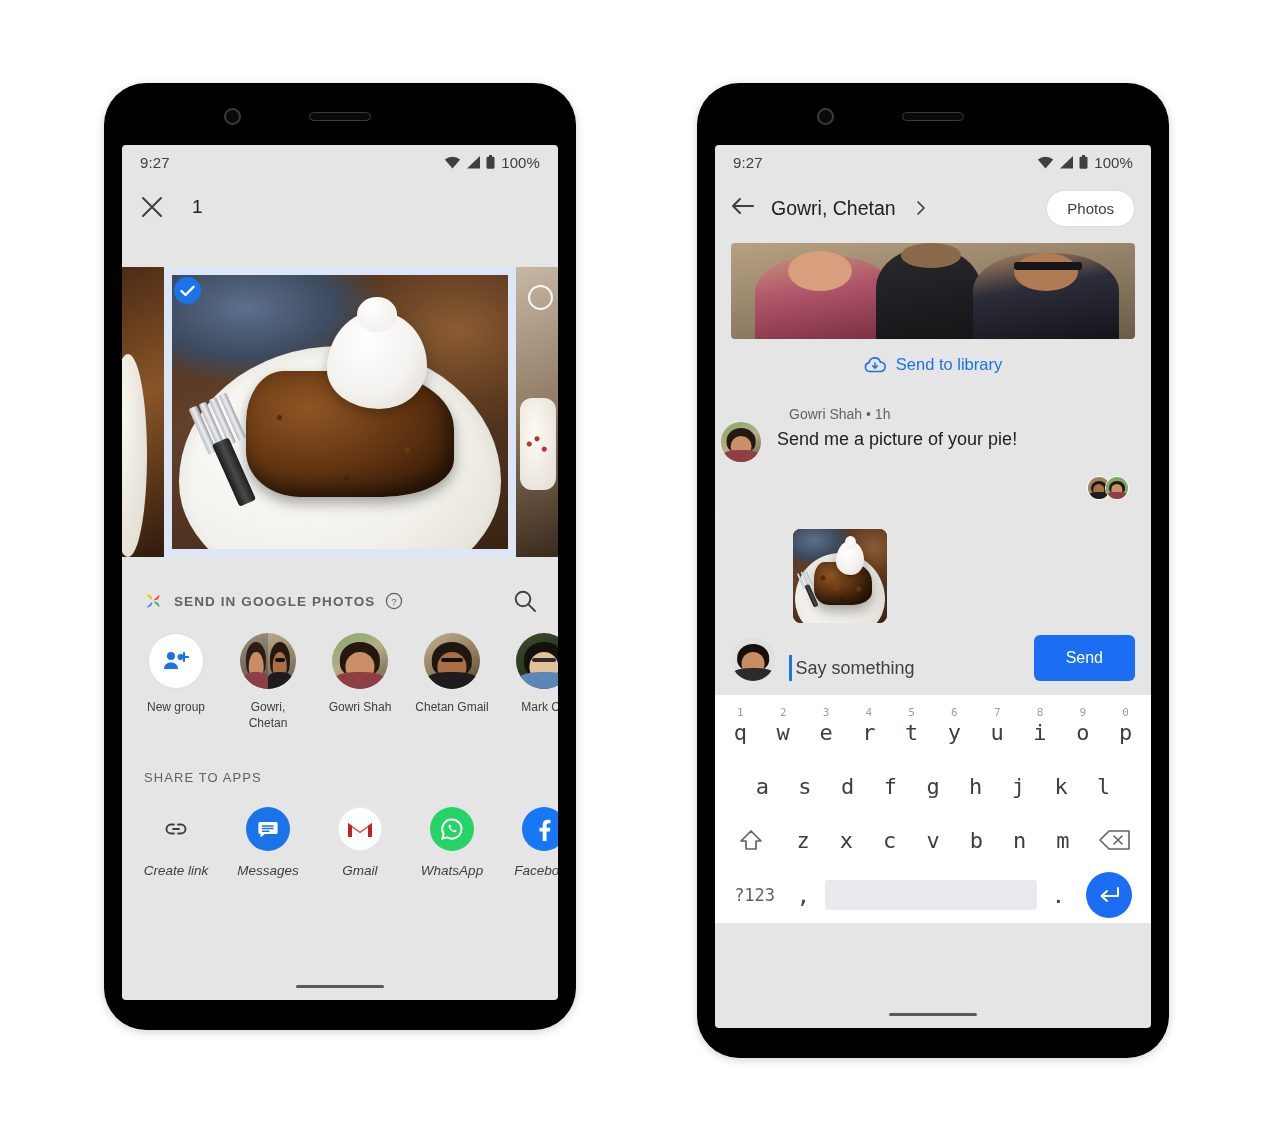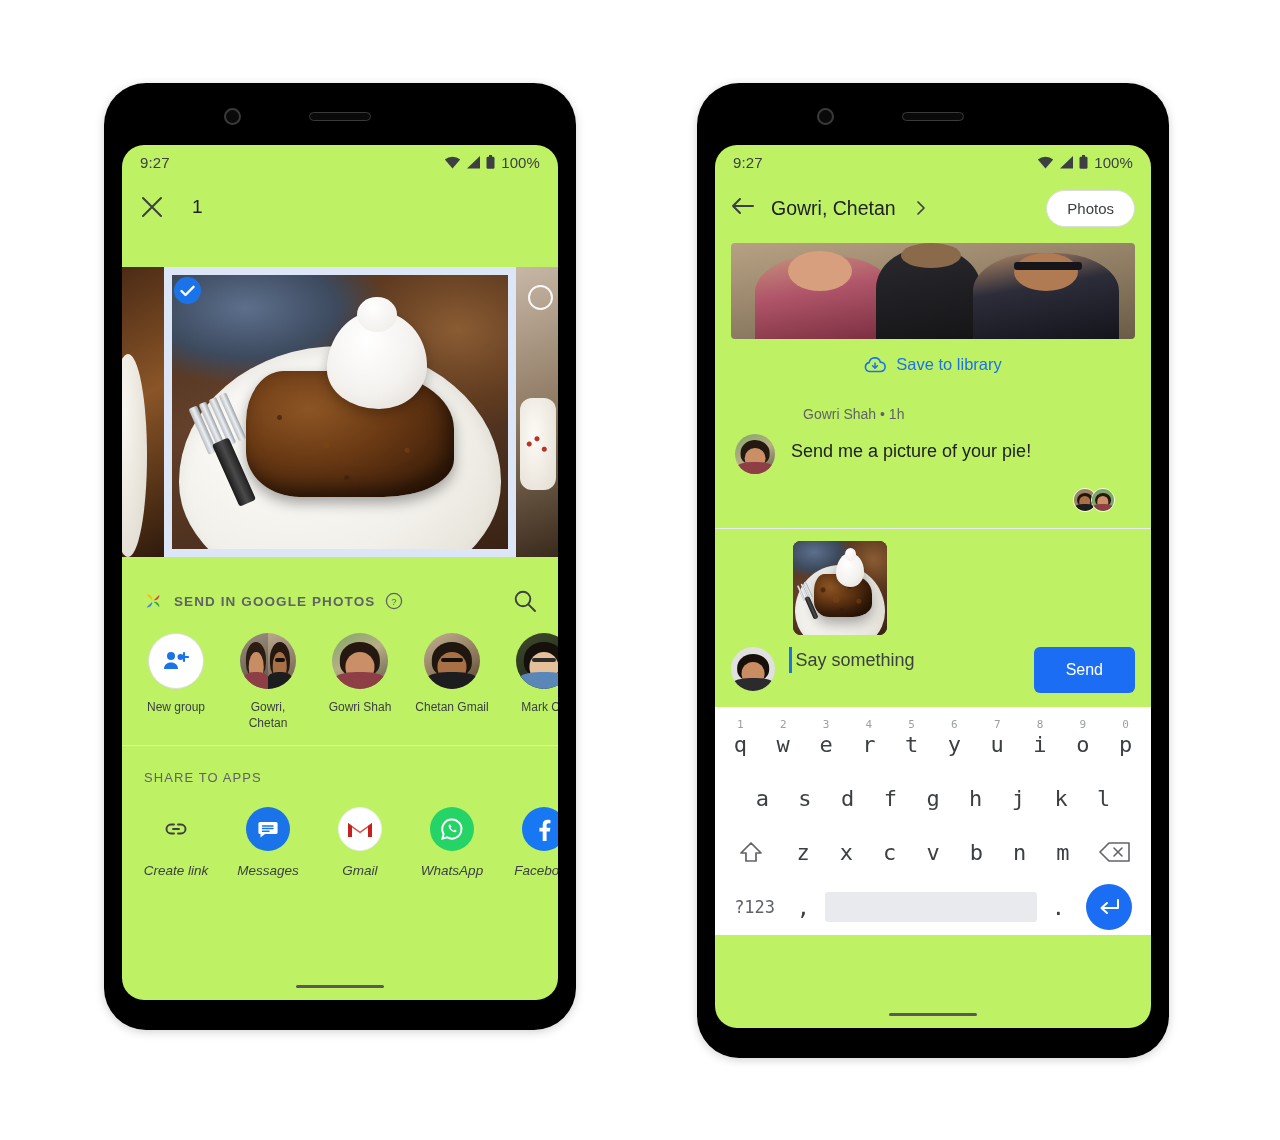--- a/index.html
+++ b/index.html
@@ -30,22 +30,22 @@
   }
   .speaker-slot {
     position: absolute; top: 29px; left: 50%; transform: translateX(-50%);
     width: 62px; height: 9px; border-radius: 5px;
     border: 1.5px solid #3a3a3a; background: #0a0a0a;
   }
 
   .screen {
     position: absolute;
     left: 18px; right: 18px; top: 62px; bottom: 30px;
-    background: #bef264;
-    border-radius: 22px;
+    background: #e5e5e5;
+    border-radius: 4px;
     overflow: hidden;
   }
   .home-indicator {
     position: absolute; bottom: 12px; left: 50%; transform: translateX(-50%);
     width: 88px; height: 3px; background: #5a5a5a; border-radius: 2px;
   }
 
   
   .statusbar {
     height: 34px; display: flex; align-items: center;
@@ -237,38 +237,38 @@
   .selfie .sky { position:absolute; inset:0;
     background: linear-gradient(170deg, #b7a184 0%, #9d8a6f 35%, #6a5c46 100%); }
   .selfie .p {
     position: absolute; bottom: 0; border-radius: 44% 44% 0 0;
   }
   .save-link {
     display: flex; align-items: center; justify-content: center; gap: 10px;
     color: #1a73e8; font-size: 16.5px; font-weight: 500;
     padding: 16px 0 10px; cursor: pointer;
   }
-  .msg-block { padding: 22px 20px 0; }
+  .msg-block { padding: 22px 6px 0; }
   .msg-meta { font-size: 14px; color: #5f6368; margin-left: 68px; }
-  .msg-line { display: flex; align-items: flex-start; gap: 16px; margin-top: 12px; }
+  .msg-line { display: flex; align-items: flex-start; gap: 16px; margin-top: 0; }
   .msg-av { width: 40px; height: 40px; border-radius: 50%; overflow: hidden; flex: 0 0 40px; position: relative; }
   .msg-text { font-size: 18px; color: #202124; padding-top: 7px; }
   .receipts { display: flex; justify-content: flex-end; gap: -6px; padding: 14px 16px 0; }
   .receipts .r {
     width: 24px; height: 24px; border-radius: 50%; overflow: hidden;
     border: 1.5px solid #fff; position: relative; margin-left: -6px;
   }
   .hr { height: 1px; background: #e8eaed; margin-top: 16px; }
 
   .compose-area { padding: 12px 16px 0; }
   .attach-thumb {
     width: 94px; height: 94px; border-radius: 8px; overflow: hidden;
     margin-left: 62px; position: relative;
   }
-  .compose-row { display: flex; align-items: flex-start; gap: 14px; margin-top: 12px; }
+  .compose-row { display: flex; align-items: flex-end; gap: 14px; margin-top: 12px; }
   .me-av { width: 44px; height: 44px; border-radius: 50%; overflow: hidden; flex: 0 0 44px; position: relative; }
   .input-wrap { flex: 1; display: flex; align-items: center; }
   .caret { width: 2.5px; height: 26px; background: #1a73e8; }
   .say-placeholder { font-size: 18px; color: #3c4043; padding-left: 4px; }
   .send-btn {
     background: #1b6ef3; color: #fff; font-size: 16px; font-weight: 500;
     border: none; border-radius: 6px; padding: 14px 32px; cursor: pointer;
     font-family: inherit;
   }
 
@@ -581,21 +581,21 @@
         <div style="position:absolute;left:70%;top:10%;width:16%;height:40%;border-radius:50%;background:#b07a52"></div>
         <div style="position:absolute;left:70%;top:20%;width:17%;height:8%;background:#15151a;border-radius:3px"></div>
         <div style="position:absolute;left:42%;top:0;width:15%;height:26%;border-radius:50%;background:#8a6a4a"></div>
       </div>
 
       <div class="save-link">
         <svg width="22" height="16" viewBox="0 0 22 16">
           <path d="M5.5 14.5 A4.5 4.5 0 0 1 5.1 5.6 A5.8 5.8 0 0 1 16.4 5.1 A4.7 4.7 0 0 1 16.5 14.5 Z" fill="none" stroke="#1a73e8" stroke-width="1.6"></path>
           <path d="M11 6 V11 M8.6 8.8 L11 11.3 L13.4 8.8" stroke="#1a73e8" stroke-width="1.5" fill="none" stroke-linecap="round" stroke-linejoin="round"></path>
         </svg>
-        <span>Save to library</span>
+        <span>Send to library</span>
       </div>
 
       <div class="msg-block">
         <div class="msg-meta">
           <span>Gowri Shah</span>
           <span>•</span>
           <span>1h</span>
         </div>
         <div class="msg-line">
           <div class="msg-av">

